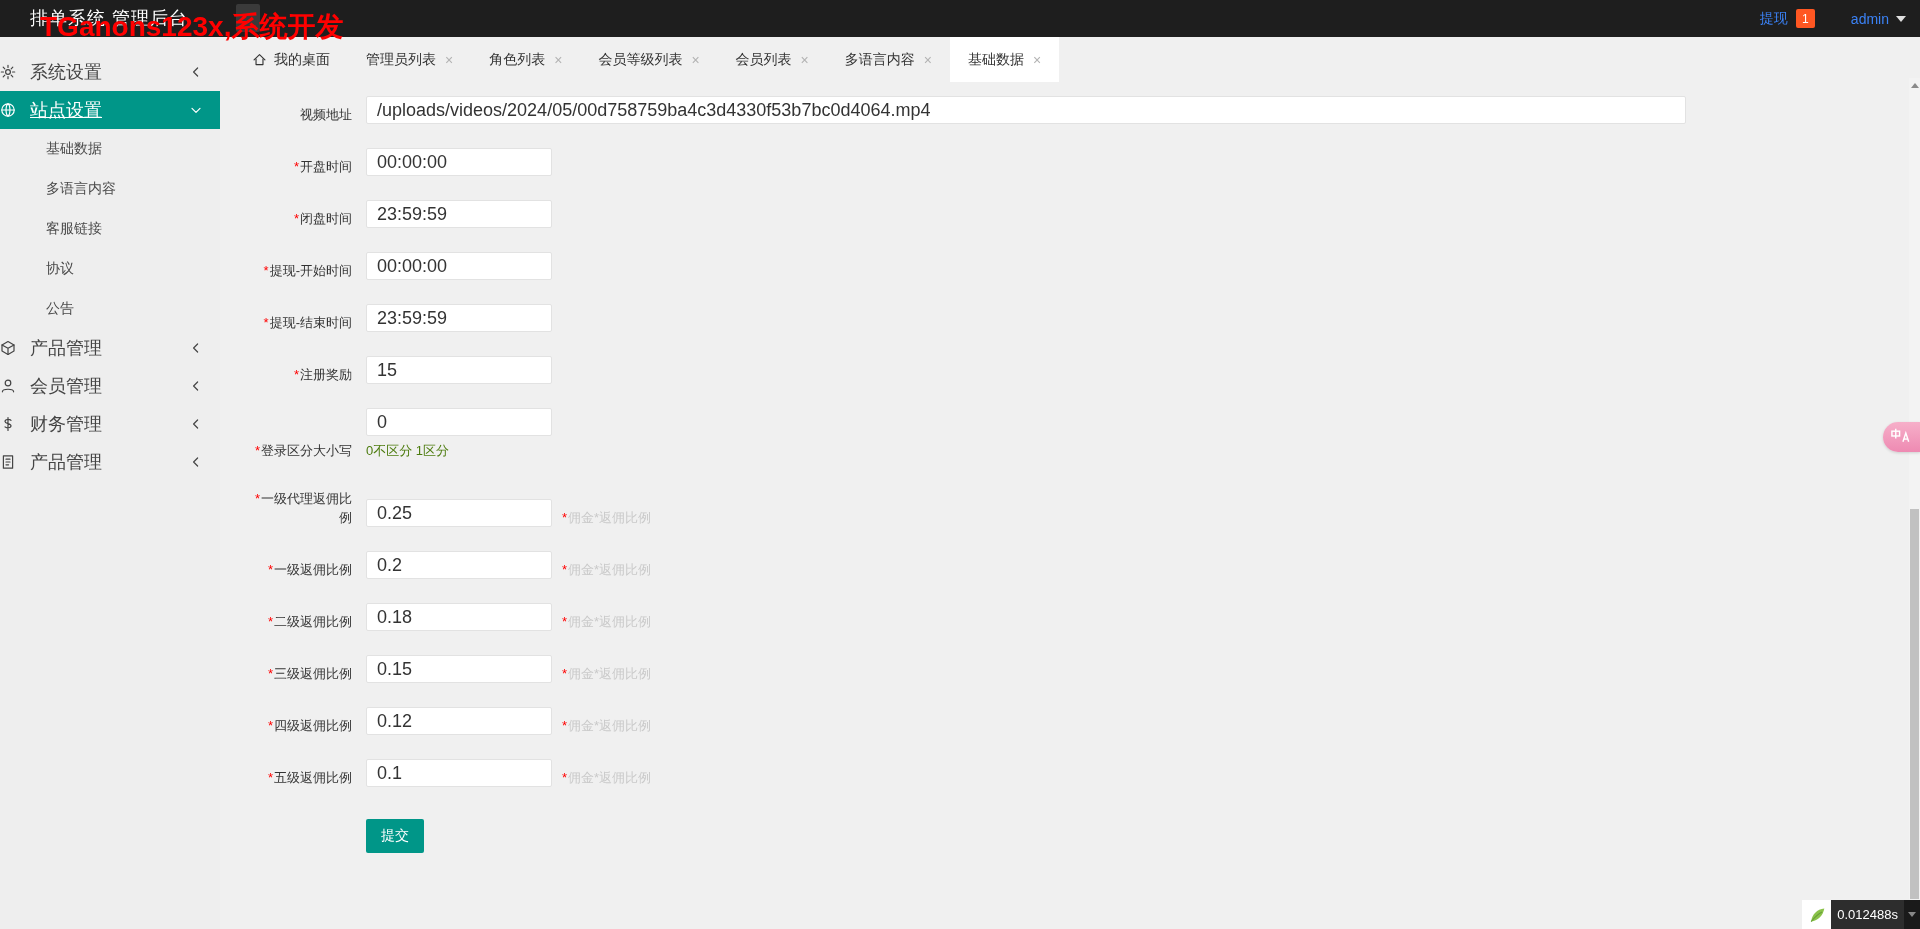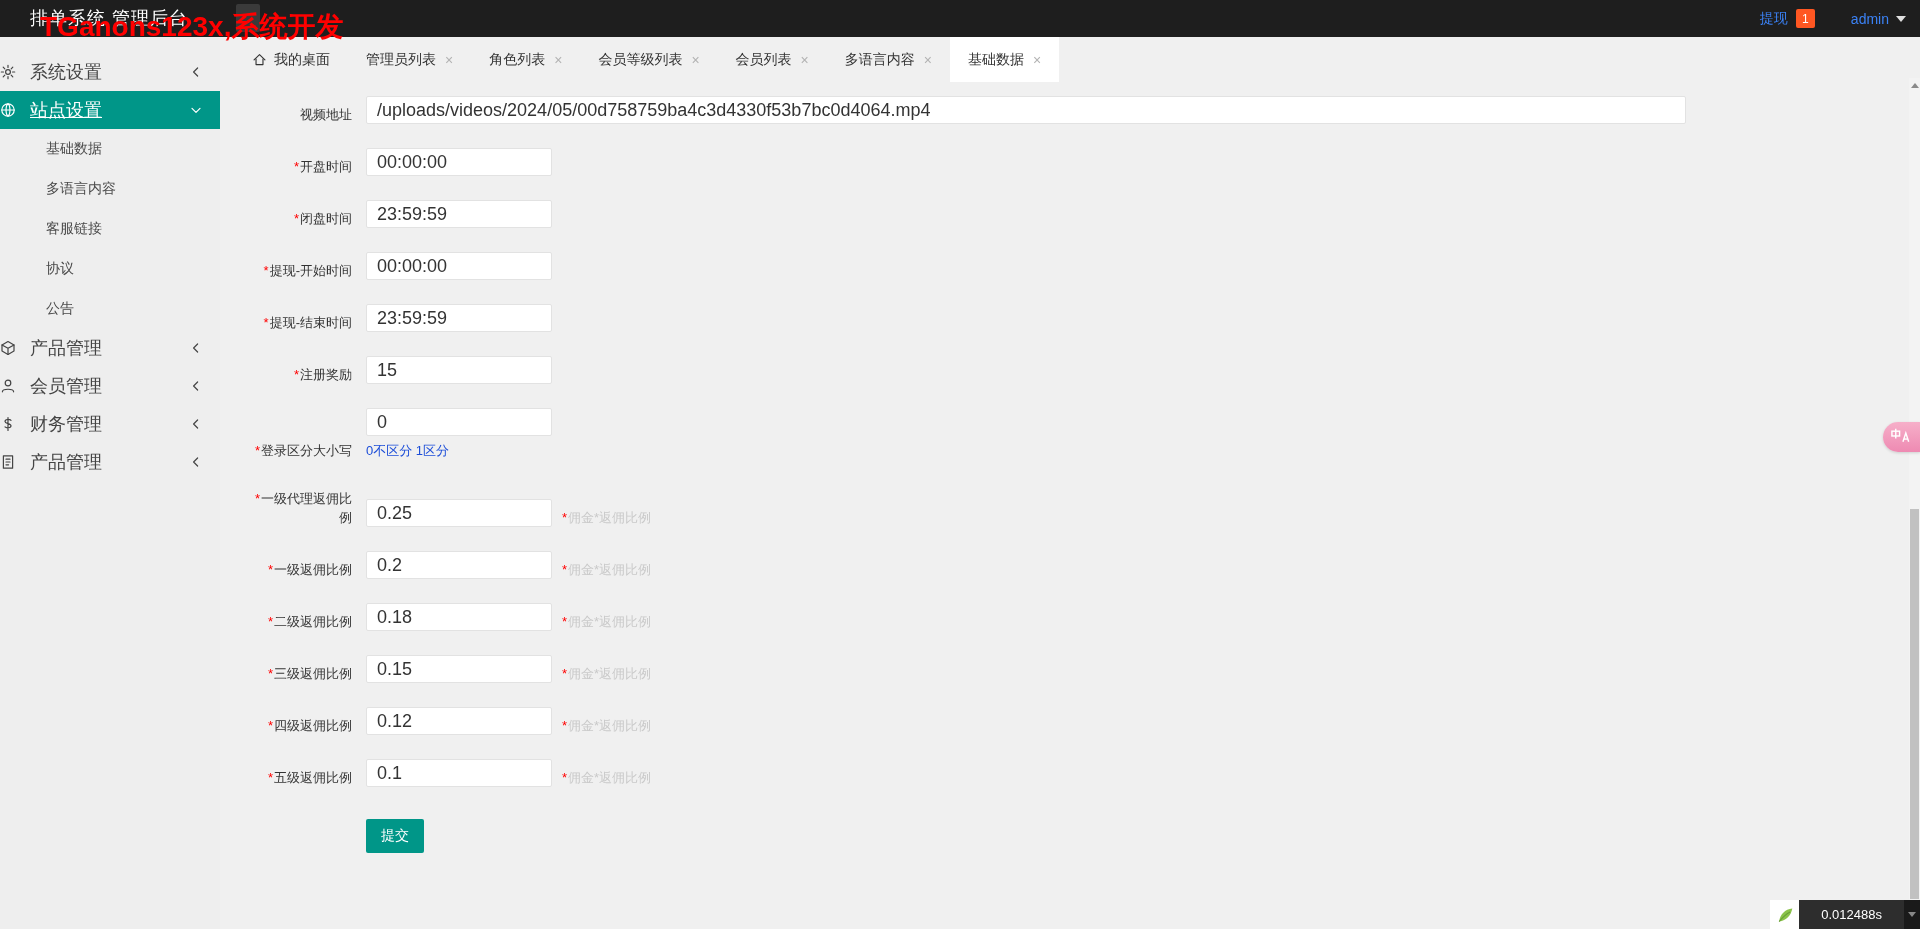--- a/index.html
+++ b/index.html
@@ -49,21 +49,21 @@
     overflow:hidden; padding:14px 0 0 26px; }
   .form-row { display:flex; align-items:flex-end; margin-bottom:24px; }
   .form-label { width:106px; flex:0 0 106px; text-align:right; font-size:13px; color:#333;
     line-height:19px; padding-top:5px; }
   .req { color:#ff0000; margin-right:1px; }
   .form-input { height:28px; width:186px; border:1px solid #e2e2e2; background:#fff;
     border-radius:2px; padding:0 10px; font-size:18px; color:#333; outline:none;
     font-family:"Liberation Sans","DejaVu Sans",sans-serif; margin-left:14px; }
   .form-input.wide { width:1320px; }
   .hint { margin-left:10px; padding-top:7px; font-size:13px; color:#c9c9c9; }
-  .below-hint { margin-left:14px; margin-top:6px; font-size:13px; color:#1d4ed8; }
+  .below-hint { margin-left:14px; margin-top:6px; font-size:13px; color:#4d7c0f; }
   .submit-btn { margin-left:120px; margin-top:8px; background:#009688; color:#fff; border:none;
     font-size:14px; padding:8px 15px; border-radius:2px; cursor:pointer;
     font-family:"Liberation Sans","DejaVu Sans",sans-serif; }
 
   
   .translate-pill { position:fixed; right:0; top:422px; width:37px; height:30px; z-index:60;
     border-radius:15px 0 0 15px; background:linear-gradient(180deg,#f6afc9,#ee8ab2);
     display:flex; align-items:center; justify-content:center; cursor:pointer;
     box-shadow:0 1px 3px rgba(0,0,0,.15); }
 
@@ -72,21 +72,21 @@
   .vscroll .up { height:14px; display:flex; align-items:center; justify-content:center; }
   .vscroll .up i { width:0; height:0; border-left:4px solid transparent; border-right:4px solid transparent;
     border-bottom:5px solid #8a8a8a; }
   .vscroll .thumb { position:absolute; left:1px; right:1px; top:431px; height:390px;
     background:#c1c1c1; }
 
   
   .trace { position:fixed; right:0; bottom:0; height:29px; display:flex; align-items:stretch; z-index:70; }
   .trace .logo { width:29px; background:#ffffff; display:flex; align-items:center; justify-content:center; }
   .trace .time { background:rgba(10,10,10,.85); color:#fff; font-size:13px; line-height:29px;
-    padding:0 22px; }
+    padding:0 6px; }
   .trace .tr-caret { width:16px; background:#1a1a1a; display:flex; align-items:center; justify-content:center; }
   .trace .tr-caret i { width:0; height:0; border-left:4px solid transparent; border-right:4px solid transparent;
     border-top:5px solid #888; }
 </style>
 </head>
 <body>
 
 <div class="header">
   <div class="header-title">排单系统 管理后台</div>
   <div class="header-overlay">TGanons123x,系统开发</div>

